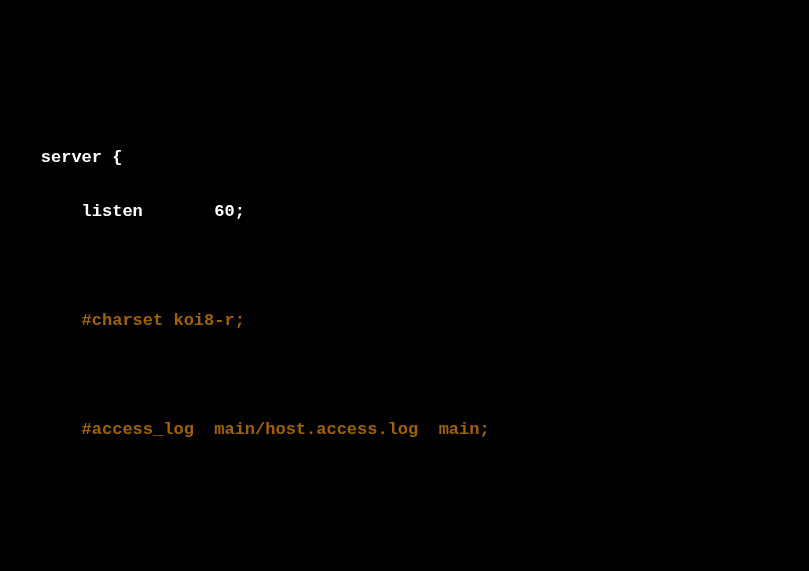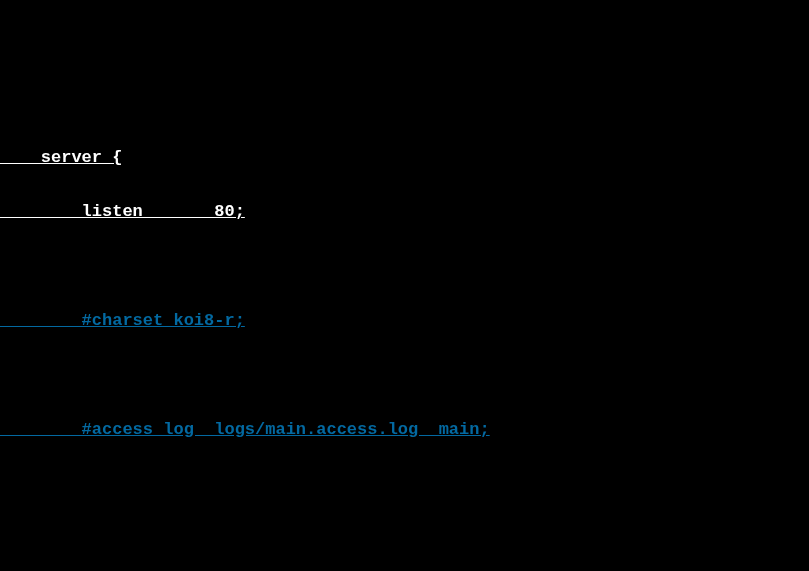--- a/index.html
+++ b/index.html
@@ -16,38 +16,37 @@
       width: 809px;
       height: 571px;
       overflow: hidden;
       padding: 8px 0 0 0;
       white-space: pre;
       font-weight: bold;
     }
     .line {
       display: block;
       min-height: 1.6em;
-      text-decoration: underline;
     }
     .comment {
-      color: #0369a1;
+      color: #a16207;
     }
   </style>
 </head>
 <body>
 
 
 
 <div>
 <span class="line">    server {</span>
-<span class="line">        listen       80;</span>
+<span class="line">        listen       60;</span>
 <span class="line"></span>
 <span class="line comment">        #charset koi8-r;</span>
 <span class="line"></span>
-<span class="line comment">        #access_log  logs/main.access.log  main;</span>
+<span class="line comment">        #access_log  main/host.access.log  main;</span>
 <span class="line"></span>
 
 
 
 
 
 
 
 
 

